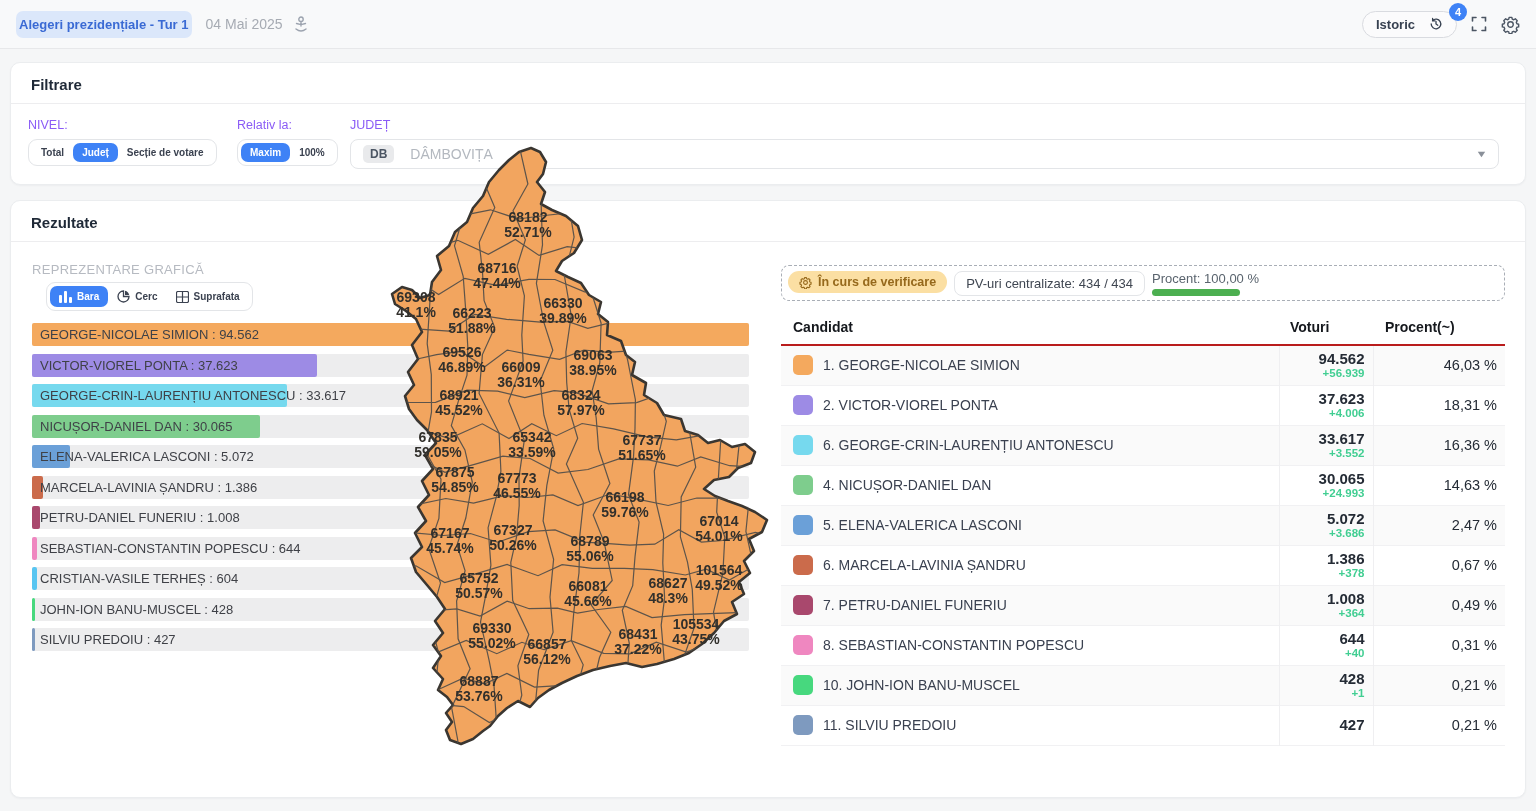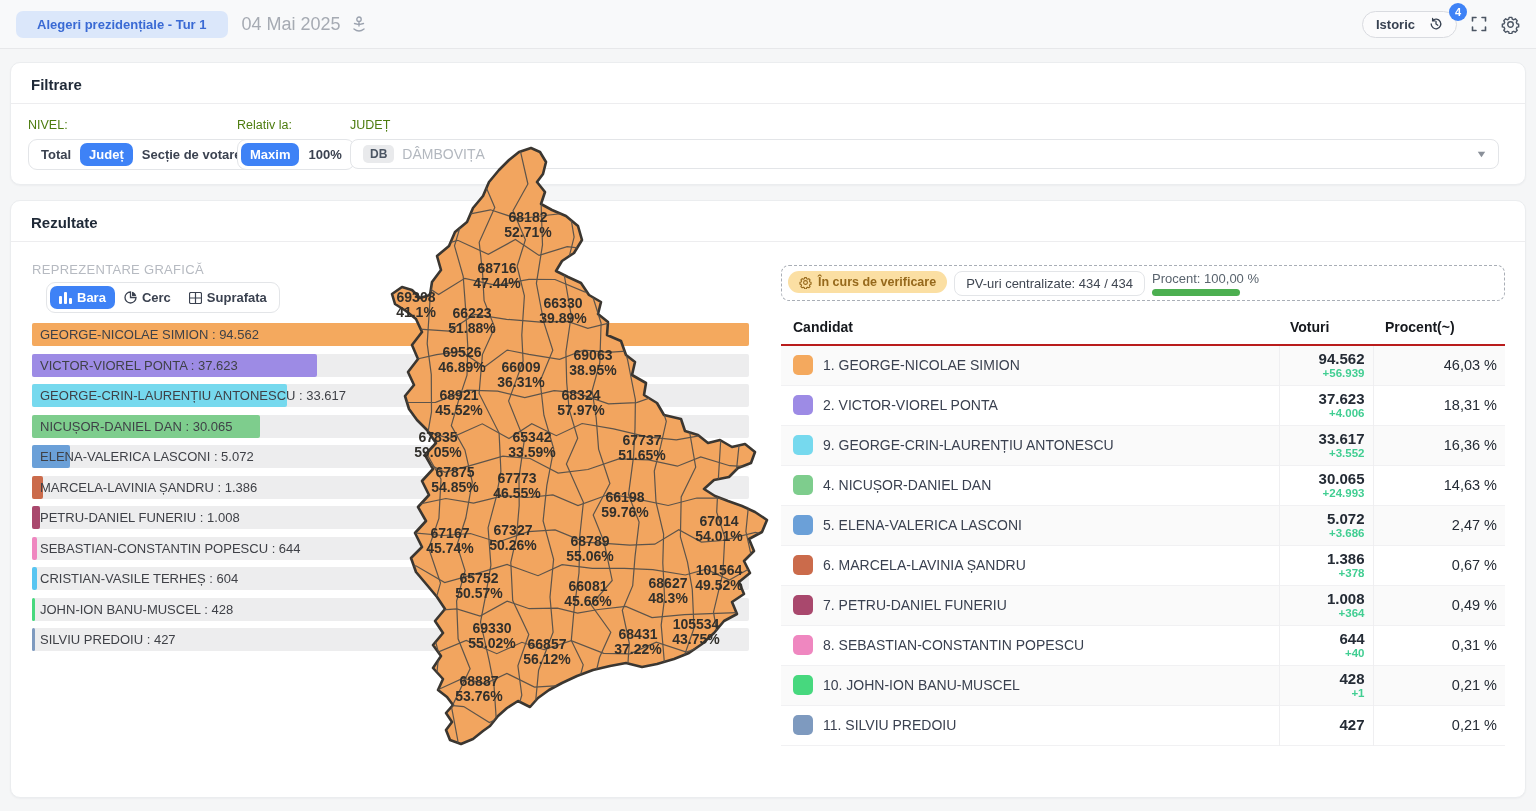--- a/index.html
+++ b/index.html
@@ -1,22 +1,22 @@
 <!DOCTYPE html>
 <html><head>
 <meta charset="utf-8">
 <style>
 * { margin:0; padding:0; box-sizing:border-box; }
 body { width:1536px; height:811px; position:relative; overflow:hidden;
   background:#f5f6f7; font-family:"Liberation Sans", sans-serif; }
 .topbar { position:absolute; left:0; top:0; width:1536px; height:49px;
   background:#f8f9fa; border-bottom:1px solid #e7e8ea; display:flex; align-items:center; padding:0 16px; }
 .ev-badge { background:#dbe7fa; color:#3a6ad4; font-size:13px; font-weight:700;
-  padding:6px 21px; border-radius:7px; }
-.date { color:#a6abb3; font-size:18px; margin-left:14px; font-weight:500; }
+  padding:6px 3px; border-radius:7px; }
+.date { color:#a6abb3; font-size:14px; margin-left:14px; font-weight:500; }
 .person-ico { margin-left:10px; color:#9ca3af; }
 .topbar-right { margin-left:auto; display:flex; align-items:center; gap:14px; }
 .istoric-wrap { position:relative; }
 .istoric-btn { background:#fbfbfc; border:1px solid #d9dbe0; border-radius:16px;
   font-family:inherit; padding:5px 13px; font-size:13px; font-weight:700; color:#374151;
   display:flex; align-items:center; gap:14px; }
 .count-badge { position:absolute; top:-8px; right:-10px; background:#3e82f6; color:#fff;
   width:18px; height:18px; border-radius:50%; font-size:11px; font-weight:700;
   display:flex; align-items:center; justify-content:center; }
 .icon-btn { color:#4b5563; background:none; border:none; display:flex; align-items:center; }
@@ -24,27 +24,27 @@
   box-shadow:0 1px 2px rgba(16,24,40,.04); }
 #filter-card { left:10px; top:62px; width:1516px; height:123px; }
 #results-card { left:10px; top:200px; width:1516px; height:598px; }
 .card-title { font-size:15px; line-height:17px; font-weight:700; color:#1f2937; padding:13px 20px 10px; }
 .card-divider { border-top:1px solid #ededef; }
 .filter-row { position:relative; height:70px; }
 .fgroup { position:absolute; top:14px; }
 .fg-nivel { left:17px; }
 .fg-relativ { left:226px; }
 .fg-judet { left:339px; right:26px; }
-.fgroup label { display:block; font-size:12.5px; color:#4d7c0f; font-weight:500; margin-bottom:7px; }
+.fgroup label { display:block; font-size:12.5px; color:#8b5cf6; font-weight:500; margin-bottom:7px; }
 .seg { display:inline-flex; border:1px solid #e3e5e8; border-radius:9px; padding:3px; background:#fff; }
-.seg button { border:none; background:transparent; font-family:inherit; font-size:13px; font-weight:700;
+.seg button { border:none; background:transparent; font-family:inherit; font-size:10px; font-weight:700;
   color:#3b4250; padding:4px 9px; border-radius:7px; white-space:nowrap; display:flex; align-items:center; gap:5px;}
 .seg button.sel { background:#3e82f6; color:#fff; }
 .dropdown { height:30px; border:1px solid #e3e5e8; border-radius:8px; display:flex;
-  align-items:center; padding:0 12px; gap:8px; background:#fff; }
+  align-items:center; padding:0 12px; gap:16px; background:#fff; }
 .db-chip { background:#e9eaec; border-radius:5px; font-size:12px; font-weight:700; color:#4b5563; padding:2px 7px; }
 .judet-name { font-size:14px; color:#b3b8bf; font-weight:500; }
 .caret { margin-left:auto; color:#8a9099; font-size:9px; transform:scaleX(1.4); }
 .results-body { position:relative; }
 .rep-label { position:absolute; left:21px; top:20px; font-size:13px; color:#b6bac1; letter-spacing:.3px; font-weight:500;}
 .tabs { position:absolute; left:35px; top:40px; }
 .tab-ico { display:inline-block; }
 #bars { position:absolute; left:21px; top:81px; width:717px;text-decoration:underline; }
 .bar-row { position:relative; height:23px; margin-bottom:7.5px; background:#ededee; border-radius:2px; }
 .bar-fill { position:absolute; left:0; top:0; bottom:0; border-radius:2px; }
@@ -264,21 +264,21 @@
               <td class="votes">
                 <div class="v-num">37.623</div>
                 <div class="v-delta">+4.006</div>
               </td>
               <td class="pct">18,31 %</td>
             </tr>
             <tr>
               <td>
                 <div class="cand-cell">
                   <span class="swatch" style="background: rgb(118, 217, 238);"></span>
-                  <span class="cand-name">9. GEORGE-CRIN-LAURENȚIU ANTONESCU</span>
+                  <span class="cand-name">6. GEORGE-CRIN-LAURENȚIU ANTONESCU</span>
                 </div>
               </td>
               <td class="votes">
                 <div class="v-num">33.617</div>
                 <div class="v-delta">+3.552</div>
               </td>
               <td class="pct">16,36 %</td>
             </tr>
             <tr>
               <td>

